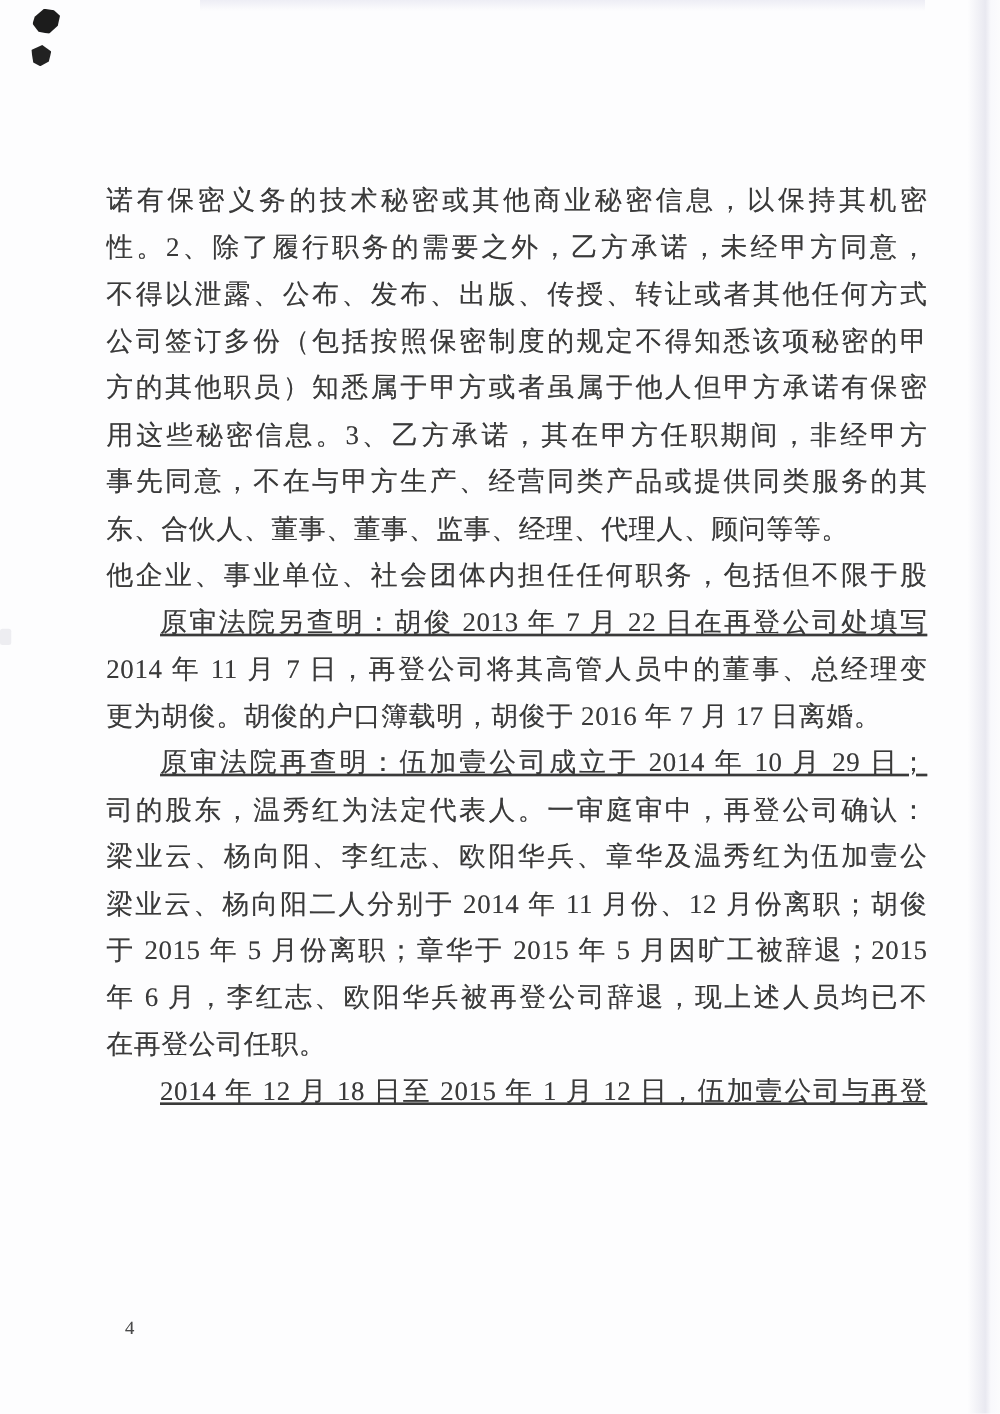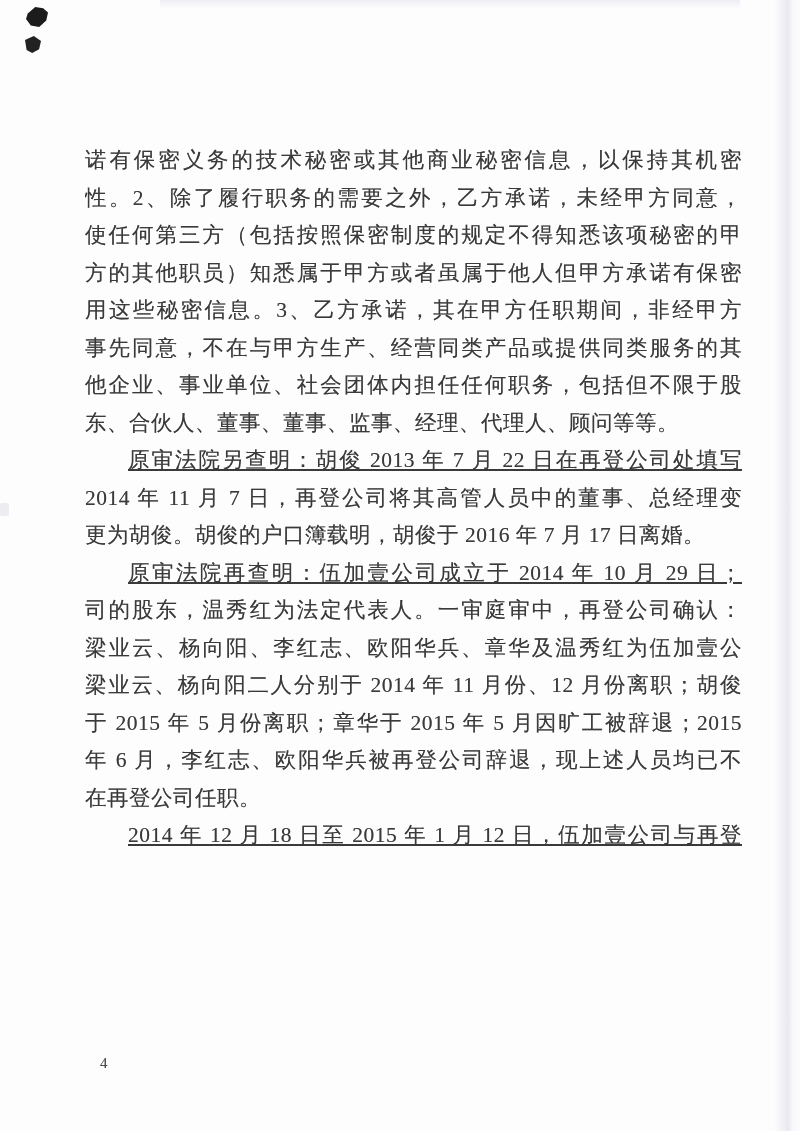--- a/index.html
+++ b/index.html
@@ -73,26 +73,27 @@
 
 <div class="scan-mark-1"></div>
 <div class="scan-mark-2"></div>
 <div class="edge-shadow-top"></div>
 <div class="edge-shadow-right"></div>
 <div class="smudge"></div>
 
 <div class="doc-body">
     <div class="line">诺有保密义务的技术秘密或其他商业秘密信息，以保持其机密</div>
     <div class="line">性。2、除了履行职务的需要之外，乙方承诺，未经甲方同意，</div>
-    <div class="line">使任何第三方（包括按照保密制度的规定不得知悉该项秘密的甲</div>
+    <div class="line">不得以泄露、公布、发布、出版、传授、转让或者其他任何方式</div>
+    <div class="line">公司签订多份（包括按照保密制度的规定不得知悉该项秘密的甲</div>
     <div class="line">方的其他职员）知悉属于甲方或者虽属于他人但甲方承诺有保密</div>
     <div class="line">用这些秘密信息。3、乙方承诺，其在甲方任职期间，非经甲方</div>
     <div class="line">事先同意，不在与甲方生产、经营同类产品或提供同类服务的其</div>
+    <div class="line para-end">东、合伙人、董事、董事、监事、经理、代理人、顾问等等。</div>
     <div class="line">他企业、事业单位、社会团体内担任任何职务，包括但不限于股</div>
-    <div class="line para-end">东、合伙人、董事、董事、监事、经理、代理人、顾问等等。</div>
     <div class="line indent">原审法院另查明：胡俊 2013 年 7 月 22 日在再登公司处填写</div>
     <div class="line">2014 年 11 月 7 日，再登公司将其高管人员中的董事、总经理变</div>
     <div class="line para-end">更为胡俊。胡俊的户口簿载明，胡俊于 2016 年 7 月 17 日离婚。</div>
     <div class="line indent">原审法院再查明：伍加壹公司成立于 2014 年 10 月 29 日；</div>
     <div class="line">司的股东，温秀红为法定代表人。一审庭审中，再登公司确认：</div>
     <div class="line">梁业云、杨向阳、李红志、欧阳华兵、章华及温秀红为伍加壹公</div>
     <div class="line">梁业云、杨向阳二人分别于 2014 年 11 月份、12 月份离职；胡俊</div>
     <div class="line">于 2015 年 5 月份离职；章华于 2015 年 5 月因旷工被辞退；2015</div>
     <div class="line">年 6 月，李红志、欧阳华兵被再登公司辞退，现上述人员均已不</div>
     <div class="line para-end">在再登公司任职。</div>

